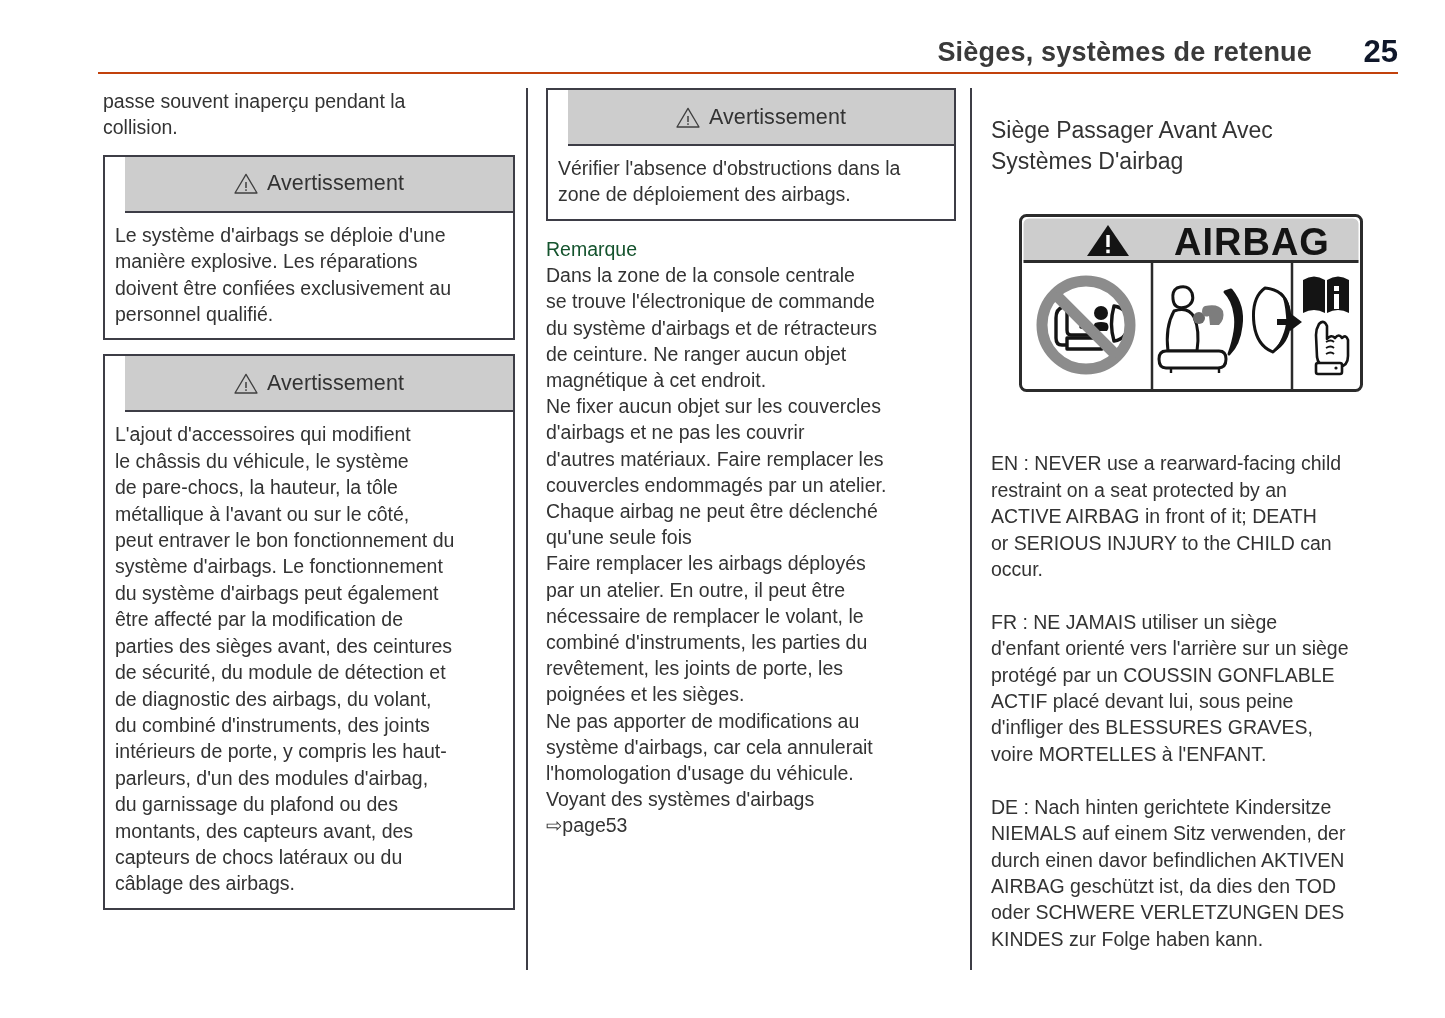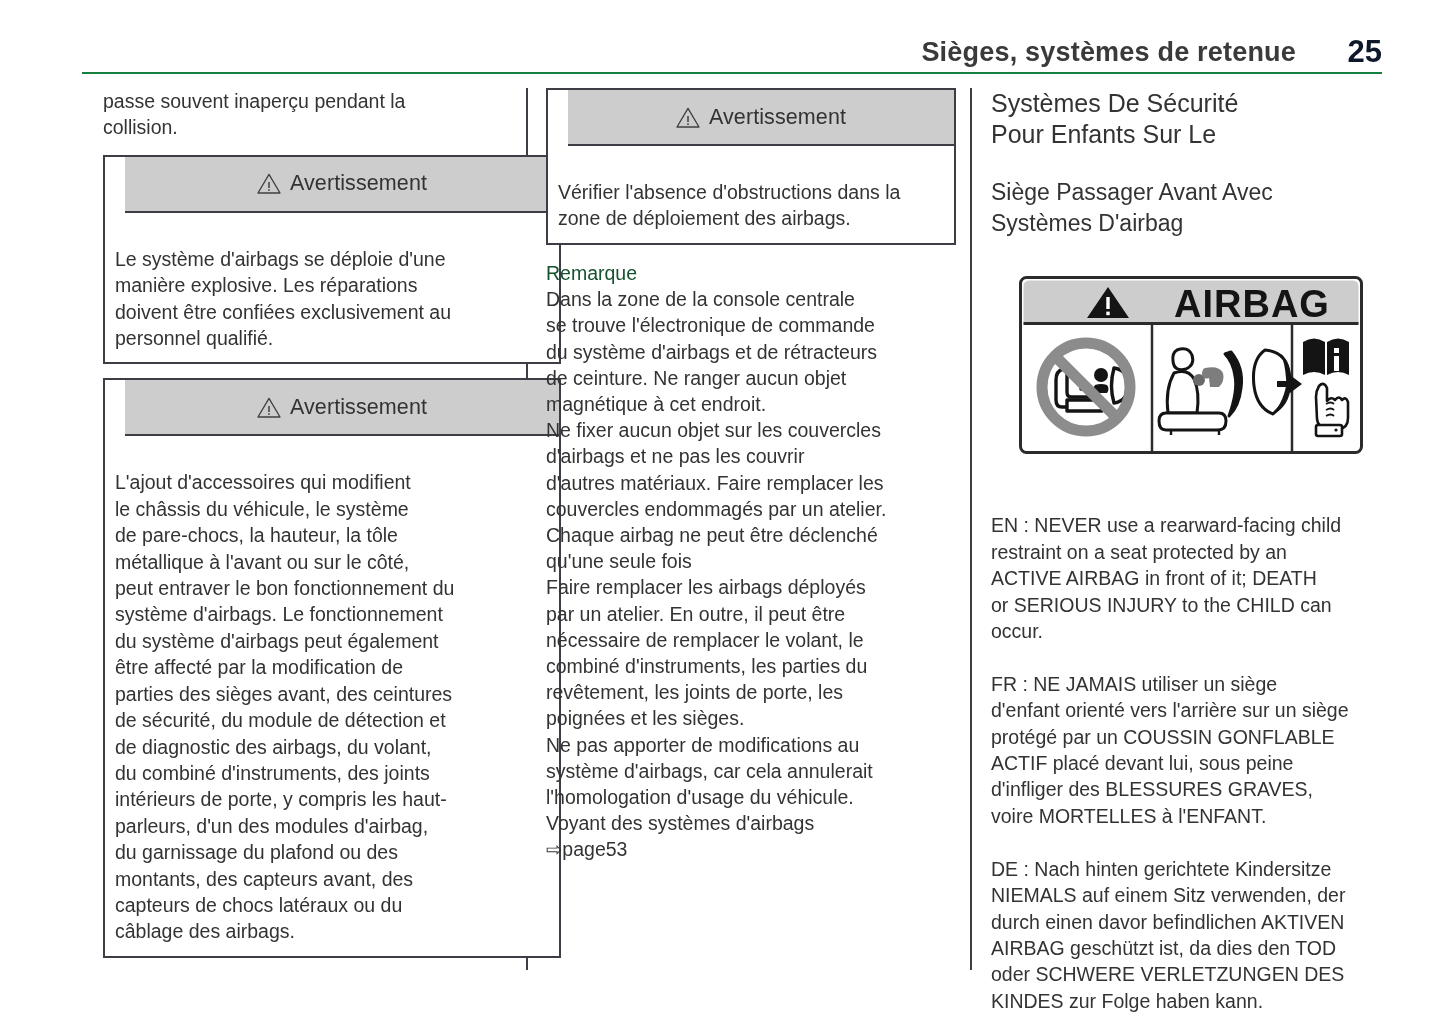--- a/index.html
+++ b/index.html
@@ -12,25 +12,25 @@
     height: 1018px;
     font-family: "Liberation Sans", sans-serif;
     color: #333333;
     position: relative;
     overflow: hidden;
   }
 
   
   .page-header {
     position: absolute;
-    left: 82px;
+    left: 98px;
     top: 32px;
     width: 1300px;
     height: 42px;
-    border-bottom: 2px solid #15803d;
+    border-bottom: 2px solid #c2410c;
     box-sizing: border-box;
   }
   .page-header .head-title {
     position: absolute;
     right: 86px;
     bottom: 4px;
     font-size: 27px;
     font-weight: bold;
     letter-spacing: 0.2px;
     color: #3a3a3a;
@@ -44,21 +44,21 @@
     font-weight: bold;
     color: #0f172a;
   }
 
   
   .col {
     position: absolute;
     top: 88px;
     box-sizing: border-box;
   }
-  #col1 { left: 103px;  width: 458px; }
+  #col1 { left: 103px;  width: 412px; }
   #col2 { left: 546px;  width: 410px; }
   #col3 { left: 991px;  width: 408px; }
 
   .vrule {
     position: absolute;
     top: 88px;
     width: 2px;
     height: 882px;
     background: #3d3d46;
   }
@@ -101,21 +101,20 @@
     font-size: 21.5px;
     color: #333333;
     letter-spacing: 0.1px;
   }
   .warnbox .warnbody {
     padding: 9px 10px 11px 10px;
     font-size: 19.5px;
     line-height: 26.4px;
     color: #333333;
     white-space: pre-line;
-    margin-top: 24px;
   }
 
   
   .notehead {
     font-size: 19.5px;
     line-height: 26.4px;
     color: #14532d;
     margin: 15px 0 0 0;
   }
   .xref {
@@ -259,22 +258,20 @@
 Ne pas apporter de modifications au
 système d'airbags, car cela annulerait
 l'homologation d'usage du véhicule.
 Voyant des systèmes d'airbags</p>
   <p class="xref" style="margin:0;"><span class="arrow">⇨</span><span>page53</span></p>
 
 </div>
 
 <div class="col" id="col3">
 
-  <h1 class="h1">Systèmes De Sécurité
-Pour Enfants Sur Le</h1>
   <h2 class="h2">Siège Passager Avant Avec
 Systèmes D'airbag</h2>
 
   <div class="airbag-label">
     <svg viewBox="0 0 344 178" width="344" height="178">
 
       <rect x="1.5" y="1.5" width="341" height="175" rx="6" ry="6" fill="#ffffff" stroke="#2b2b2b" stroke-width="3"></rect>
 
       <path d="M4.5 10 a5.5 5.5 0 0 1 5.5 -5.5 h324 a5.5 5.5 0 0 1 5.5 5.5 v37.5 h-335 z" fill="#cdcdcd"></path>
       <line x1="4.5" y1="47.5" x2="339.5" y2="47.5" stroke="#2b2b2b" stroke-width="3"></line>

